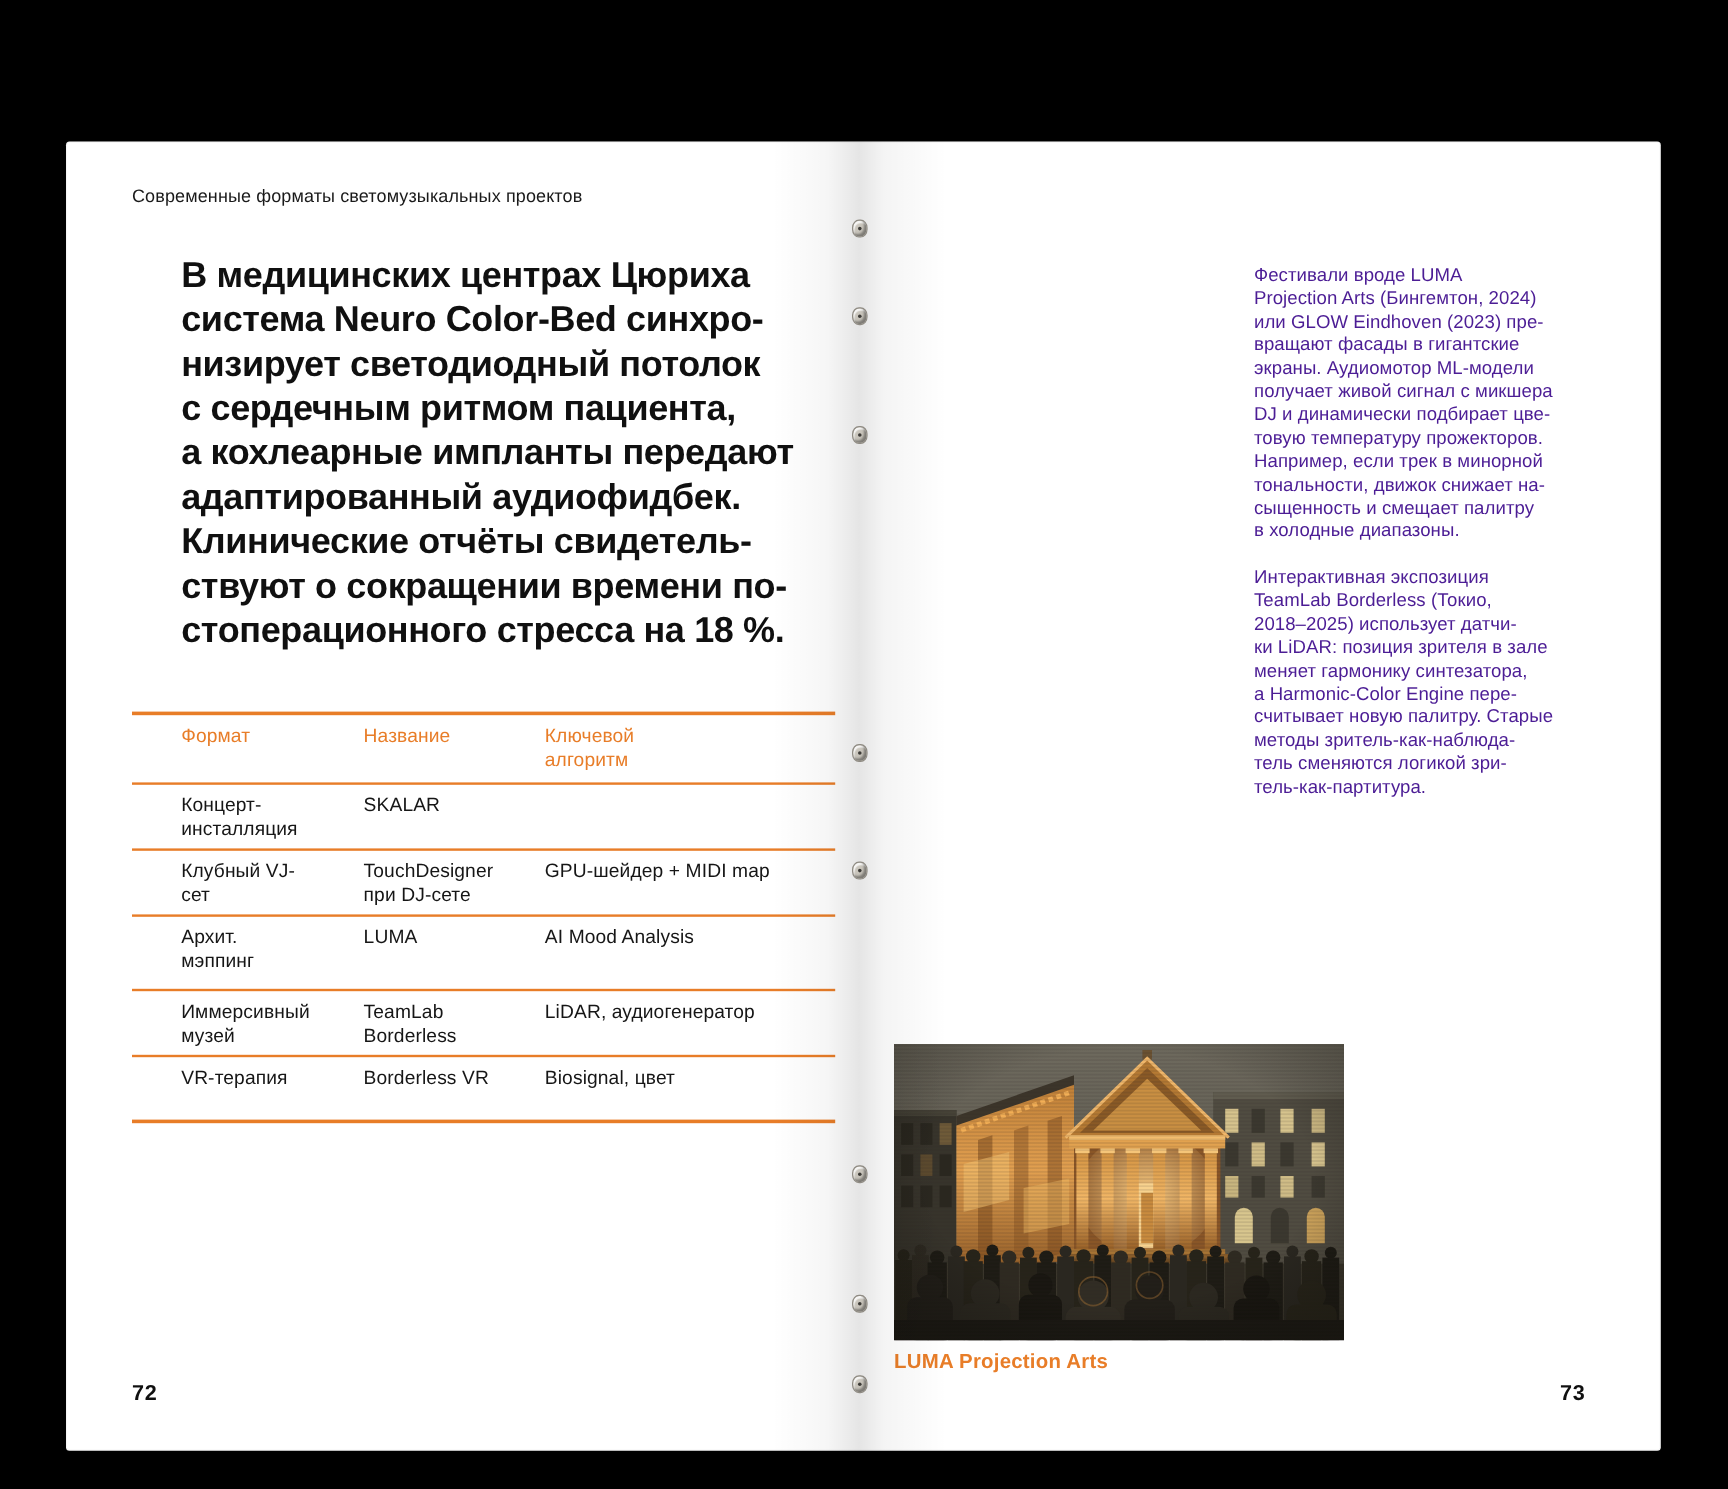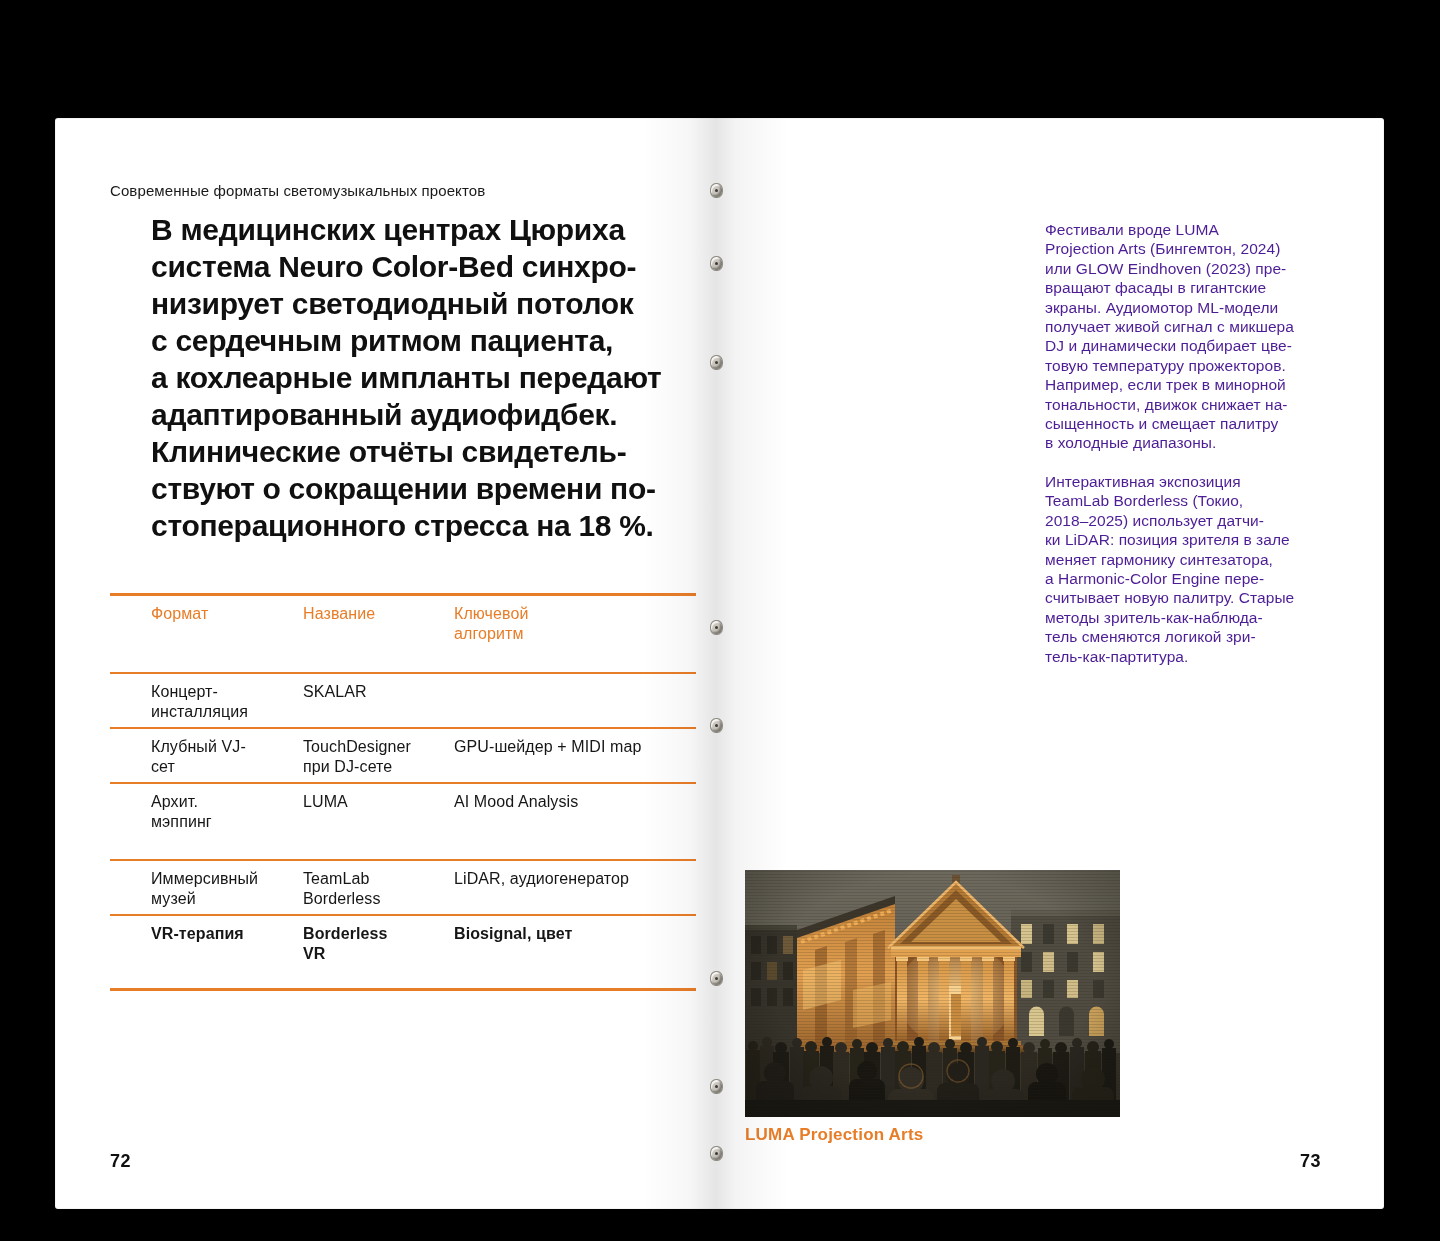--- a/index.html
+++ b/index.html
@@ -29,42 +29,42 @@
   .staple::after{
     content:"";position:absolute;left:4px;top:5px;width:3px;height:3px;
     background:#3c3a36;border-radius:50%;
   }
 
   .preline{white-space:pre-line;margin-left:41px;}
 
   
   .runhead{
     position:absolute;left:55px;top:36px;
-    font-size:15px;line-height:19px;color:#1a1a1a;letter-spacing:0.1px;margin-top:27px;
+    font-size:15px;line-height:19px;color:#1a1a1a;letter-spacing:0.1px;
   }
   .headline{
     position:absolute;left:55px;top:93px;width:625px;
     font-size:30px;line-height:37px;font-weight:bold;color:#101010;
     letter-spacing:-0.3px;
   }
   .table{
     position:absolute;left:55px;top:475px;width:586px;
     border-bottom:3px solid #e87d28;
   }
   .t-row{
     display:grid;grid-template-columns:152px 151px 1fr;
     border-top:2px solid #e87d28;
     padding:8px 0 5px;
     font-size:16px;line-height:20px;color:#161616;letter-spacing:0.1px;
   }
   .t-head{
-    border-top-width:3px;color:#e87d28;padding-bottom:28px;
-  }
-  .row-archit{padding-bottom:27px;}
-  .row-last{padding-bottom:24px;font-weight:bold;}
+    border-top-width:3px;color:#e87d28;padding-bottom:8px;
+  }
+  .row-archit{padding-bottom:12px;}
+  .row-last{padding-bottom:24px;}
   .pagenum{
     position:absolute;top:1033px;
     font-size:18px;line-height:20px;font-weight:bold;color:#101010;letter-spacing:0.6px;
   }
   .pagenum.left{left:55px;}
   .pagenum.right{left:1245px;text-align:right;}
 
   
   .rcol{
     position:absolute;left:990px;top:102px;width:302px;

